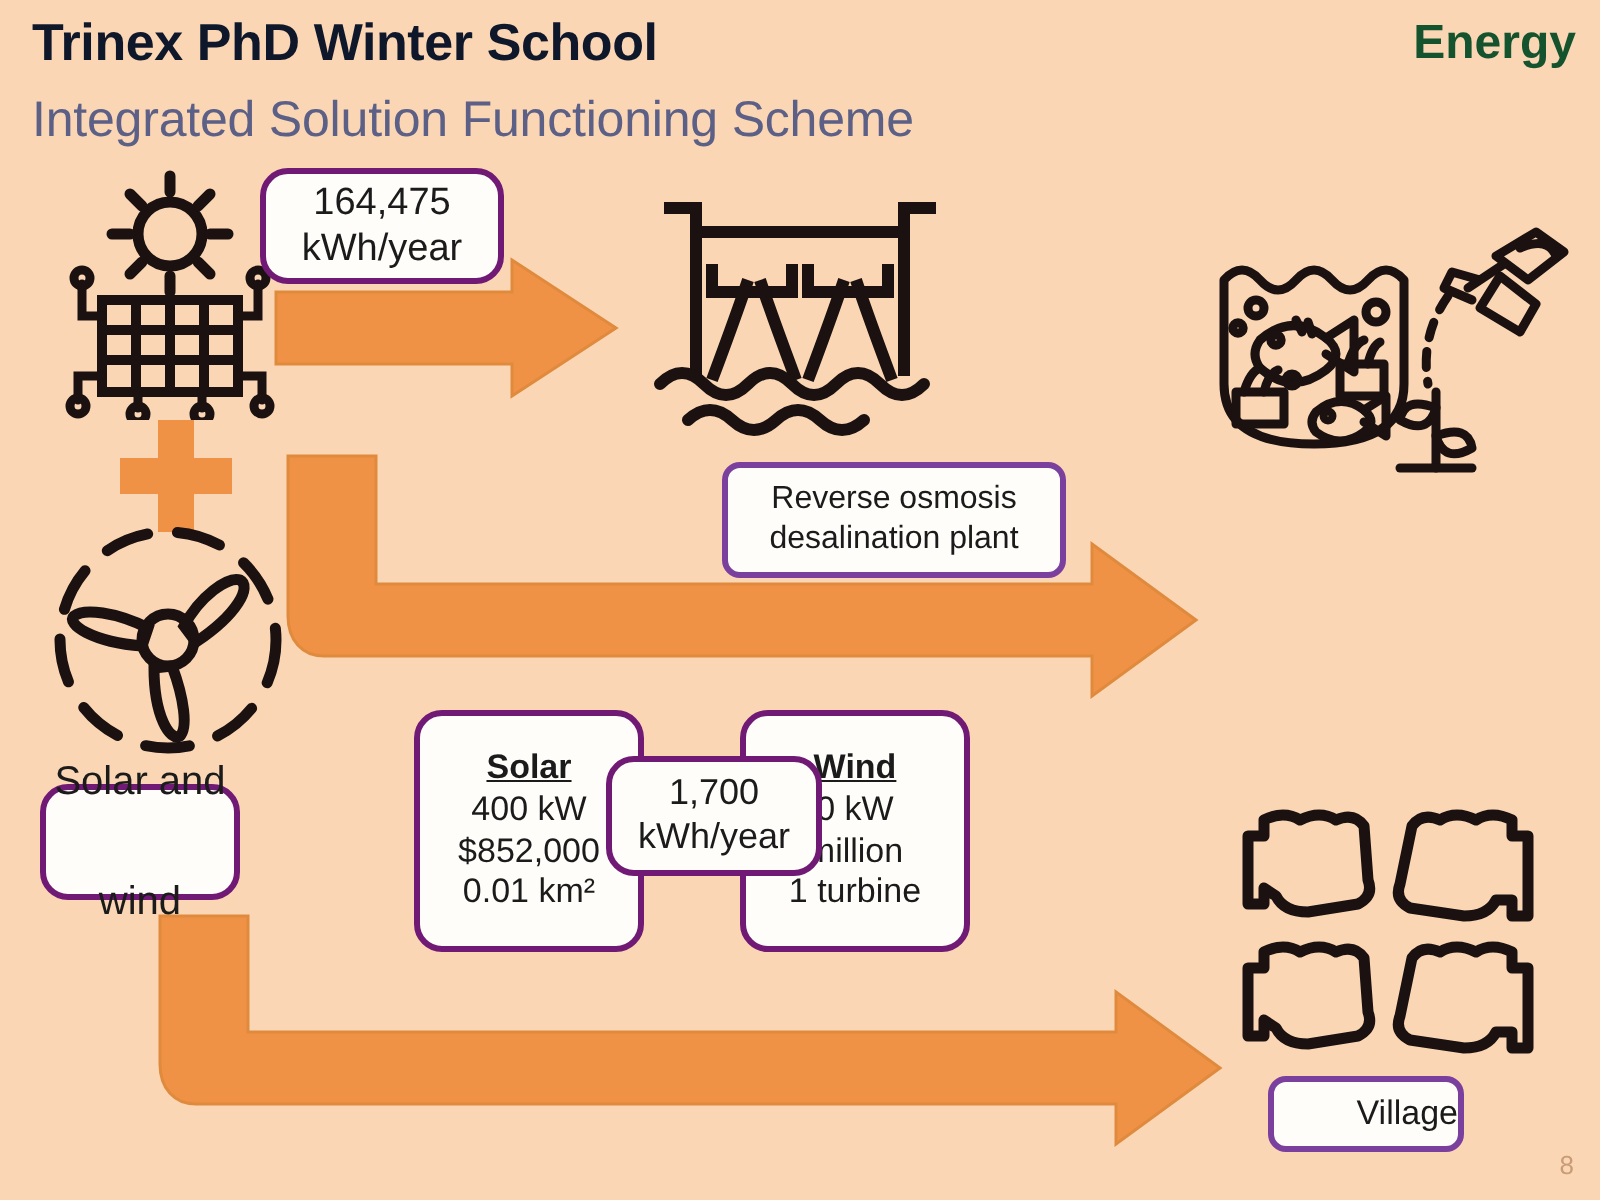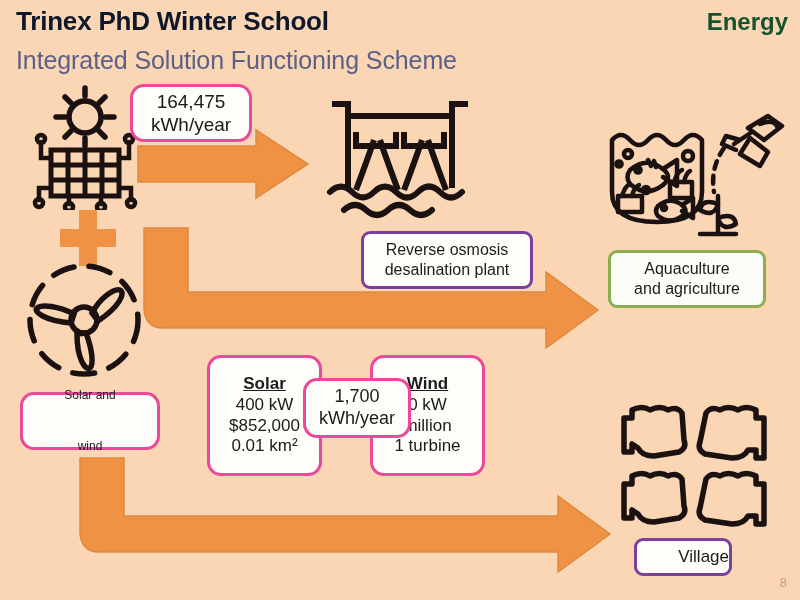--- a/index.html
+++ b/index.html
@@ -62,21 +62,21 @@
     border-radius: 9px;
     display: flex;
     flex-direction: column;
     align-items: center;
     justify-content: center;
     text-align: center;
     color: #1b1b1b;
     line-height: 1.22;
   }
   .box .ln { display: block; white-space: nowrap; }
-  .box-orange { border: 3px solid #ec4899; }
+  .box-orange { border: 3px solid #701a75; }
   .box-purple { border: 3px solid #7b3f9d; }
   .box-green  { border: 3px solid #8cae52; background: #fcfdf8; }
 
   .box-round { border-radius: 14px; }
 
   .hdr {
     font-weight: bold;
     text-decoration: underline;
   }
 
@@ -298,26 +298,22 @@
   <div class="box box-orange box-round" style="left:130px; top:84px; width:122px; height:58px; font-size:19px;">
     <span class="ln">164,475</span>
     <span class="ln">kWh/year</span>
   </div>
 
   <div class="box box-purple" style="left:313px; top:231px; width:172px; height:58px; font-size:16px;margin-left:48px;">
     <span class="ln">Reverse osmosis</span>
     <span class="ln">desalination plant</span>
   </div>
 
-  <div class="box box-green" style="left:608px; top:250px; width:158px; height:58px; font-size:16px;">
-    <span class="ln">Aquaculture</span>
-    <span class="ln">and agriculture</span>
-  </div>
-
-  <div class="box box-orange box-round" style="left:20px; top:392px; width:140px; height:58px; font-size:12px;gap:36px;">
+
+  <div class="box box-orange box-round" style="left:20px; top:392px; width:100px; height:58px; font-size:20px;gap:36px;">
     <span class="ln">Solar and</span>
     <span class="ln">wind</span>
   </div>
 
   <div class="box box-orange box-round" style="left:207px; top:355px; width:115px; height:121px; font-size:17px;">
     <span class="ln hdr">Solar</span>
     <span class="ln">400 kW</span>
     <span class="ln">$852,000</span>
     <span class="ln">0.01 km²</span>
   </div>

